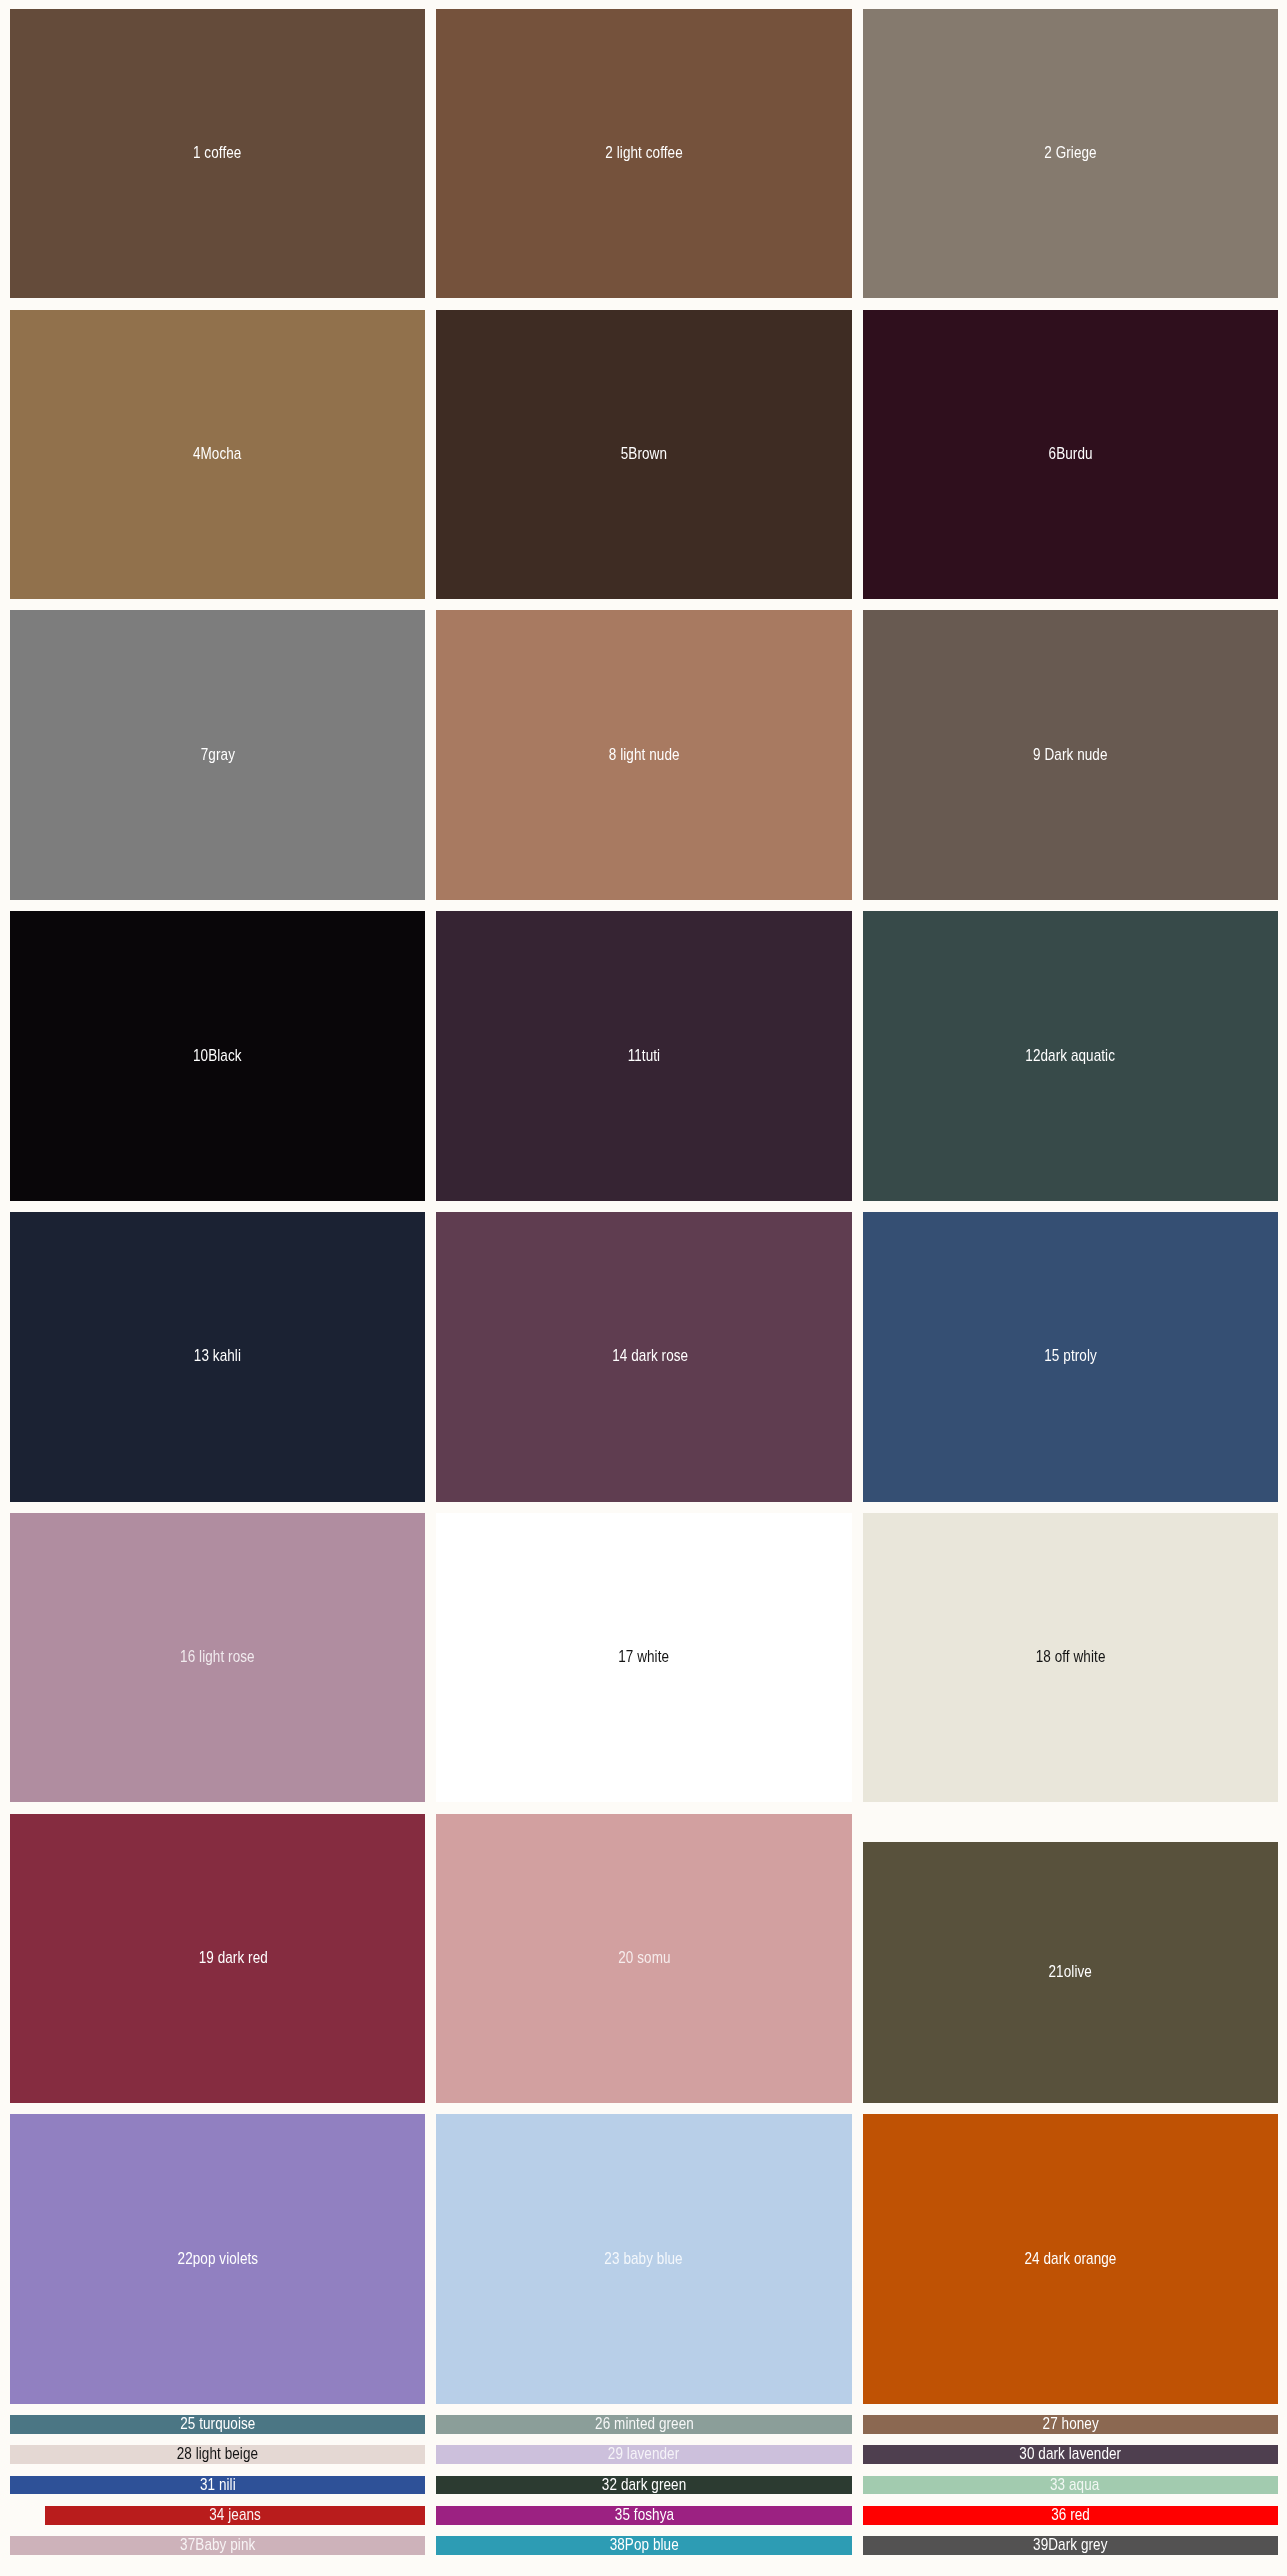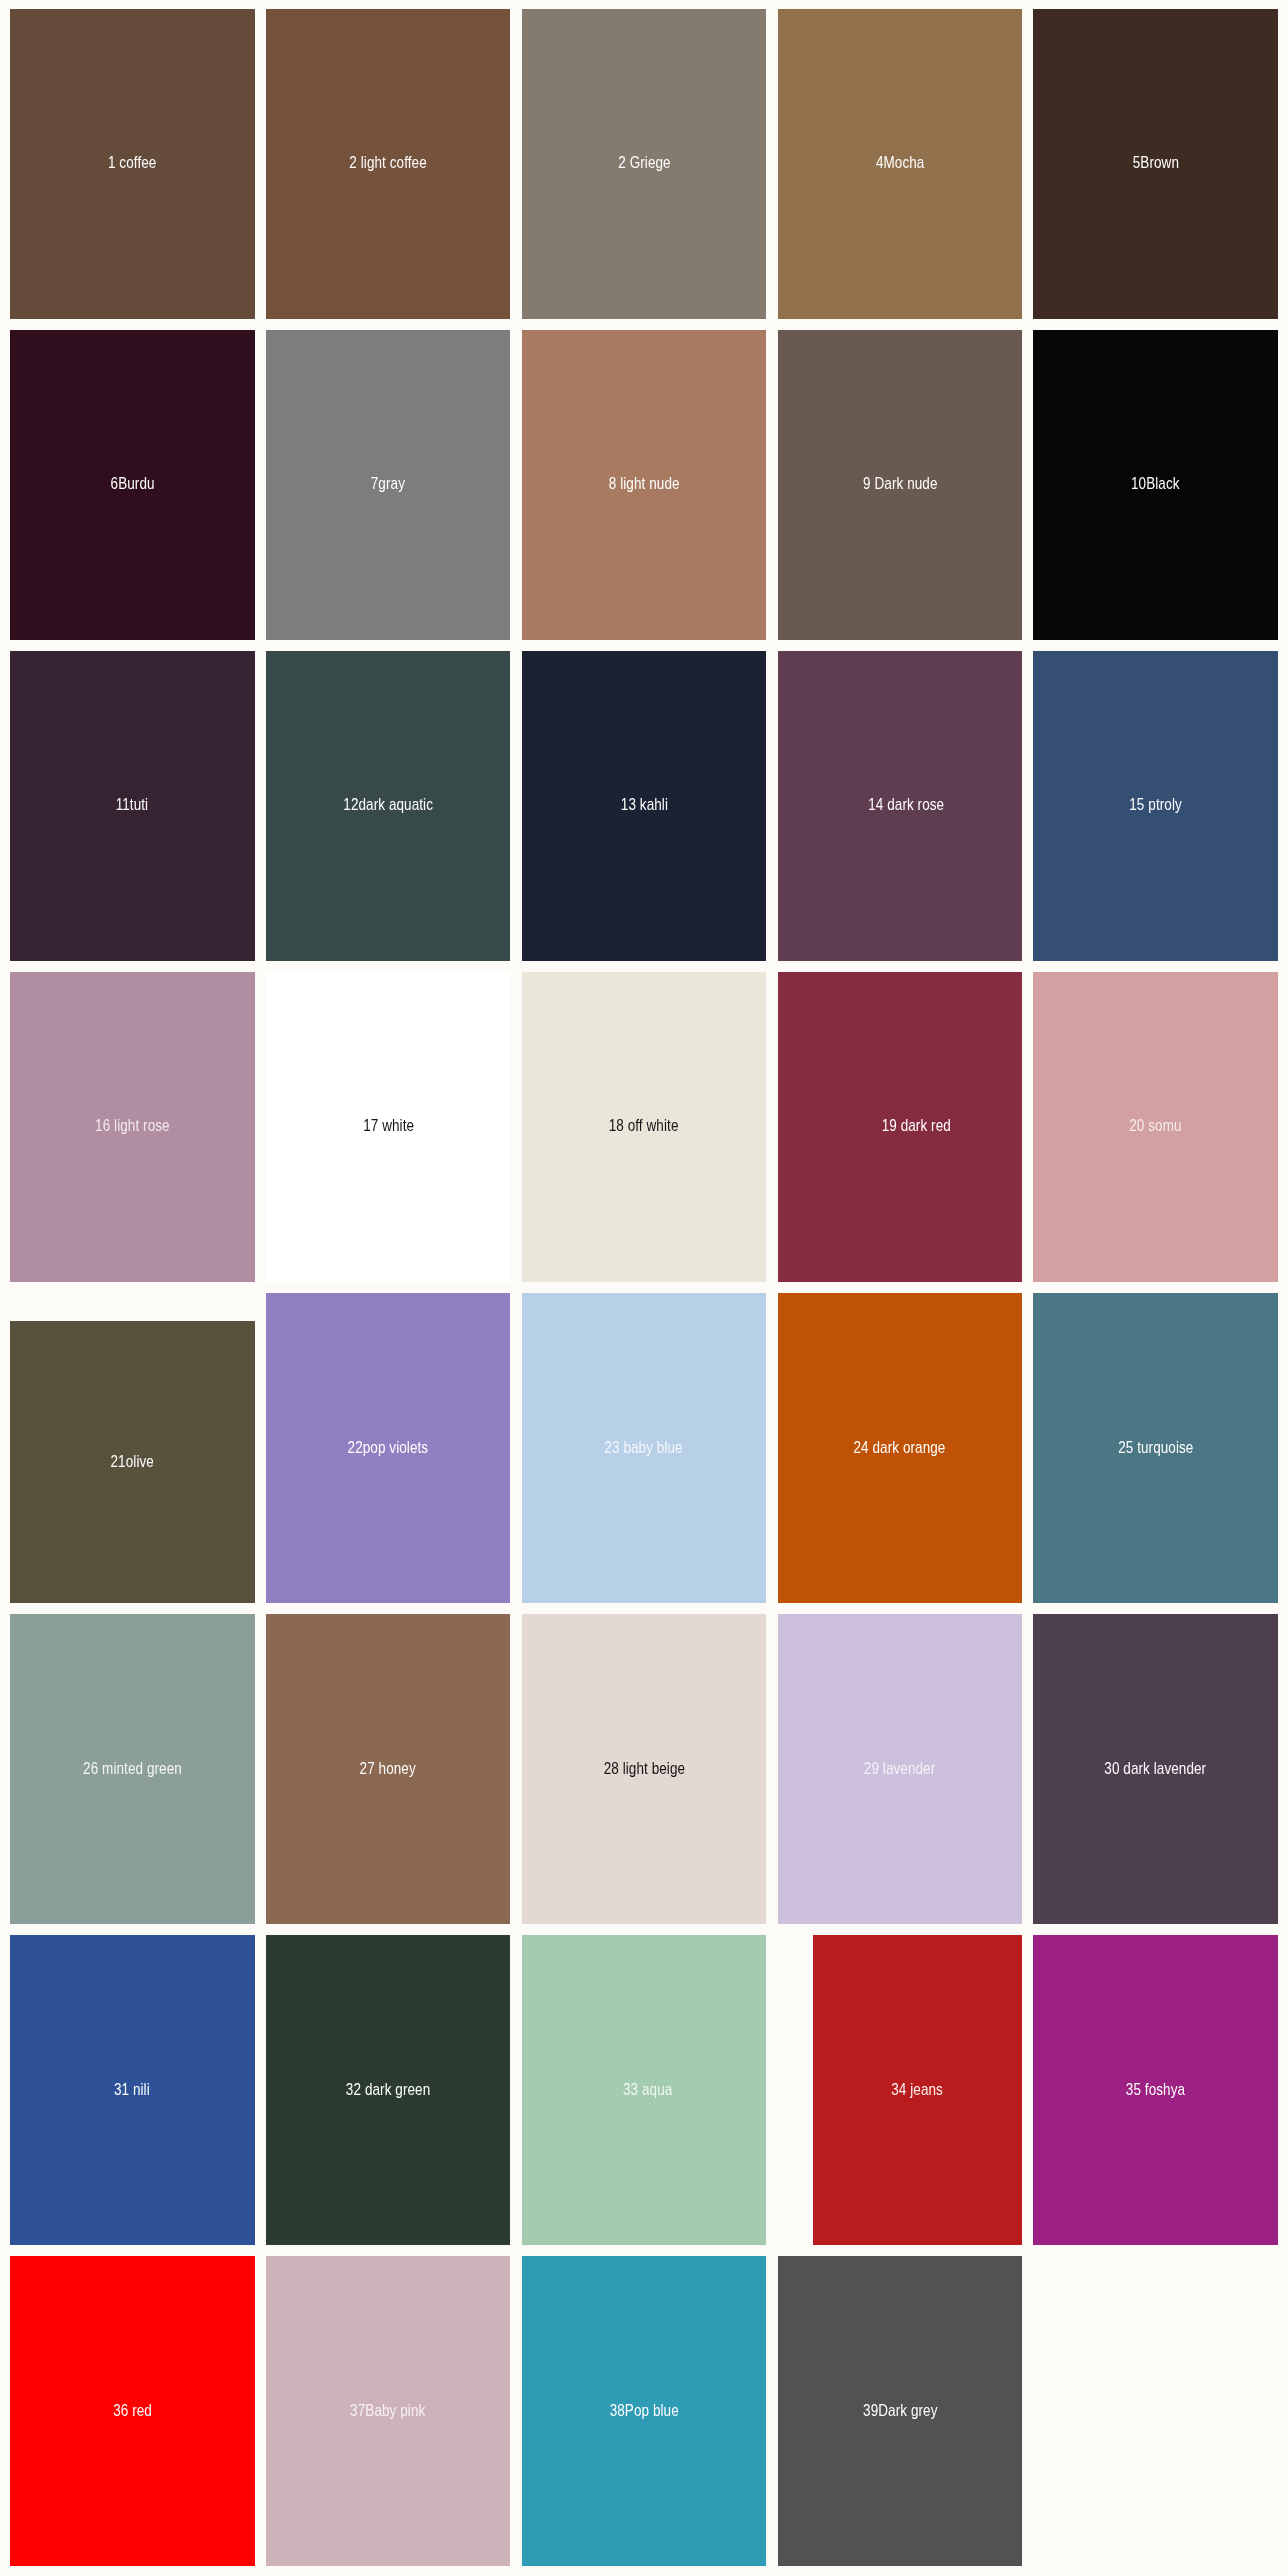--- a/index.html
+++ b/index.html
@@ -48,21 +48,21 @@
     line-height: 1.2;
     transform: scaleX(0.86);
     white-space: nowrap;
     user-select: none;
   }
 </style>
 </head>
 <body>
 
 <div id="palette-page" style="background: rgb(253, 251, 247);">
-  <div id="swatch-grid" style="gap: 11.3px; grid-template-columns: repeat(5, 1fr); grid-template-rows: repeat(8, 1fr);">
+  <div id="swatch-grid" style="gap: 11.3px; grid-template-columns: repeat(3, 1fr); grid-template-rows: repeat(8, 1fr);">
       <div class="swatch" title="1 coffee" style="background: rgb(100, 75, 58);">
         <span class="swatch-label" style="color: rgb(255, 255, 255); opacity: 1;">1 coffee</span>
       </div>
       <div class="swatch" title="2 light coffee" style="background: rgb(117, 82, 60);">
         <span class="swatch-label" style="color: rgb(255, 255, 255); opacity: 1;">2 light coffee</span>
       </div>
       <div class="swatch" title="2 Griege" style="background: rgb(133, 122, 110);">
         <span class="swatch-label" style="color: rgb(255, 255, 255); opacity: 1;">2 Griege</span>
       </div>
       <div class="swatch" title="4Mocha" style="background: rgb(145, 113, 76);">

